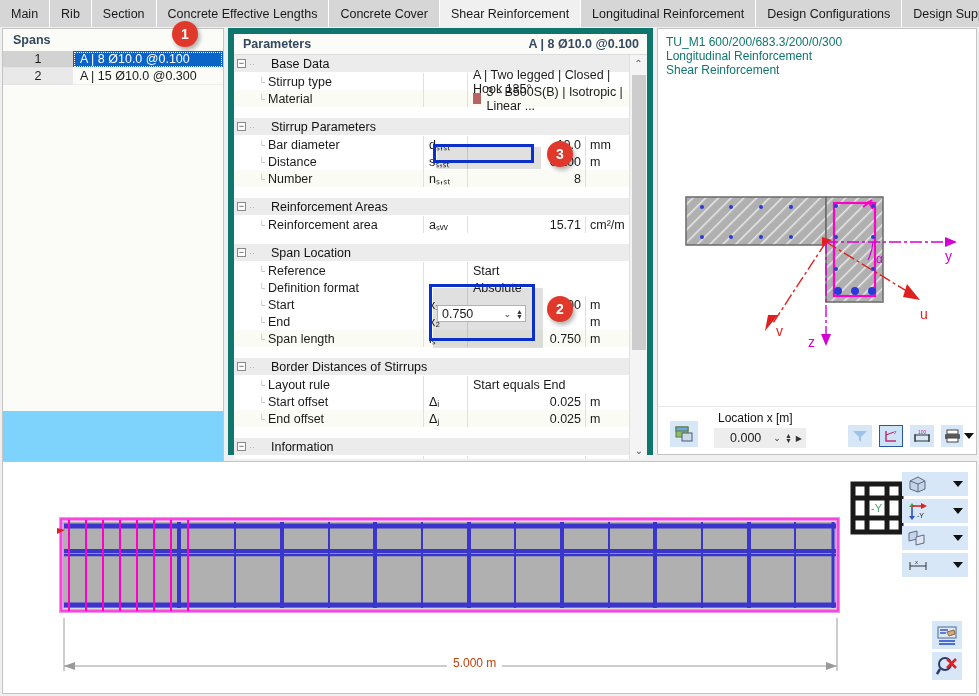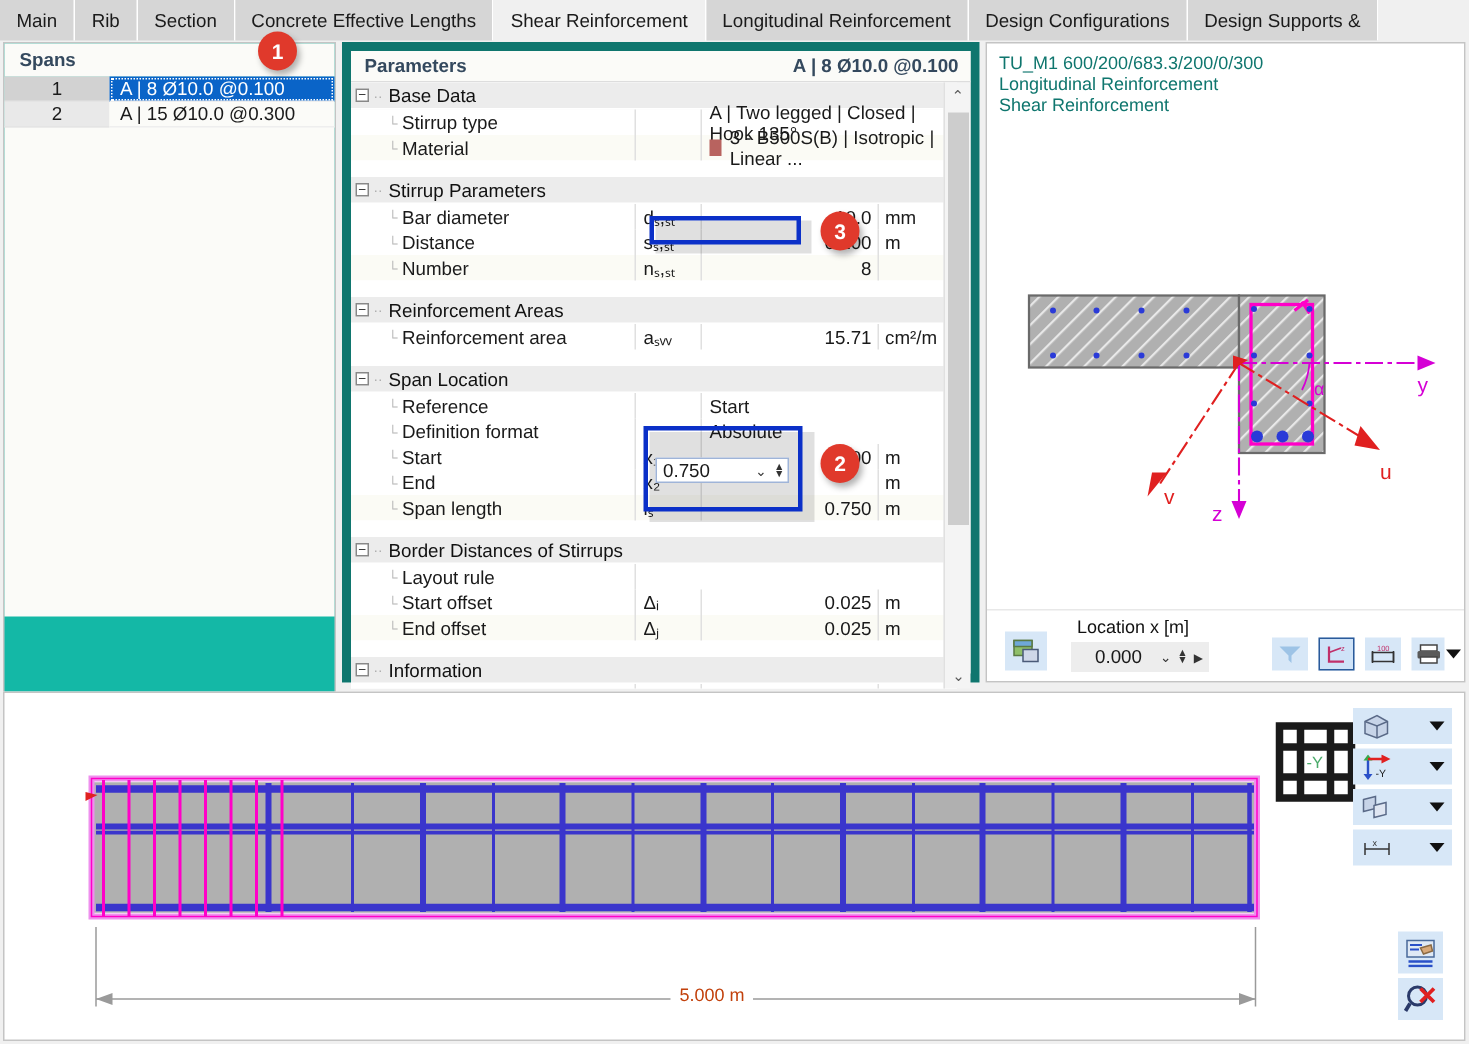--- a/index.html
+++ b/index.html
@@ -25,21 +25,21 @@
     padding: 0 11px;
     display: flex; align-items: center; justify-content: center;
     font-size: 12.5px; color: #1a1a1a; white-space: nowrap;
     height: 27px;
   }
   .tab.active { background: #f0f0f0; }
 
   
   .panel-spans {
     position: absolute; left: 2px; top: 28px; width: 222px; height: 483px;
-    background: #14b8a6; border: 1px solid #c4c4c4;
+    background: #7dd3fc; border: 1px solid #c4c4c4;
   }
   .panel-params {
     position: absolute; left: 228px; top: 28px; width: 425px; height: 427px;
     background: #ffffff; border: 6px solid #0f766e;
   }
   .panel-view {
     position: absolute; left: 657px; top: 28px; width: 320px; height: 427px;
     background: #ffffff; border: 1px solid #c4c4c4;
   }
   .panel-bottom {
@@ -95,21 +95,21 @@
   .grp {
     height: 18px; background: #ececec; display: flex; align-items: center;
     font-size: 12.5px; padding-left: 3px; border-bottom: 1px solid #ffffff;
   }
   .grp .exp {
     width: 9px; height: 9px; border: 1px solid #888; background: #fff;
     display: inline-flex; align-items: center; justify-content: center;
     font-size: 9px; line-height: 7px; margin-right: 3px; color: #333;
   }
   .grp .dots { width: 10px; color: #aaa; font-size: 9px; }
-  .grp .gname { font-weight: normal; color: #111; }
+  .grp .gname { font-weight: normal; color: #111; margin-left: 12px; }
   .prow { display: flex; height: 17px; font-size: 12.5px; align-items: stretch; }
   .prow .tree { width: 34px; display: flex; align-items: center; justify-content: flex-end; color: #b5b5b5; font-size: 9px; padding-right: 3px; }
   .prow .lbl { width: 155px; display: flex; align-items: center; }
   .prow .sym { width: 44px; display: flex; align-items: center; padding-left: 5px; border-left: 1px solid #e0e0e0; }
   .prow .val {
     width: 118px; display: flex; align-items: center; justify-content: flex-end;
     padding-right: 4px; border-left: 1px solid #e0e0e0;
   }
   .prow .val.left { justify-content: flex-start; padding-left: 5px; }
   .prow .unit { width: 50px; display: flex; align-items: center; padding-left: 4px; border-left: 1px solid #e0e0e0; }
@@ -182,20 +182,21 @@
 </head>
 <body>
 
 <div id="app">
 
   <div class="tabbar">
     <div class="tab">Main</div>
     <div class="tab">Rib</div>
     <div class="tab">Section</div>
     <div class="tab">Concrete Effective Lengths</div>
+    <div class="tab">Concrete Cover</div>
     <div class="tab active">Shear Reinforcement</div>
     <div class="tab">Longitudinal Reinforcement</div>
     <div class="tab">Design Configurations</div>
     <div class="tab">Design Supports &amp;</div>
 
   </div>
 
   <div class="panel-spans">
     <div class="spans-header">Spans</div>
     <div class="spans-body">
@@ -343,20 +344,21 @@
 
         <div class="grp">
           <span class="exp">−</span>
             <span class="dots">··</span>
           <span class="gname">Border Distances of Stirrups</span>
         </div>
         <div class="prow white">
           <div class="tree">└</div>
           <div class="lbl">Layout rule</div>
           <div class="sym"></div>
+          <div class="val left" style="width:168px">Start equals End</div>
         </div>
         <div class="prow white">
           <div class="tree">└</div>
           <div class="lbl">Start offset</div>
           <div class="sym">Δᵢ</div>
           <div class="val">0.025</div>
           <div class="unit">m</div>
         </div>
         <div class="prow cream">
           <div class="tree">└</div>

